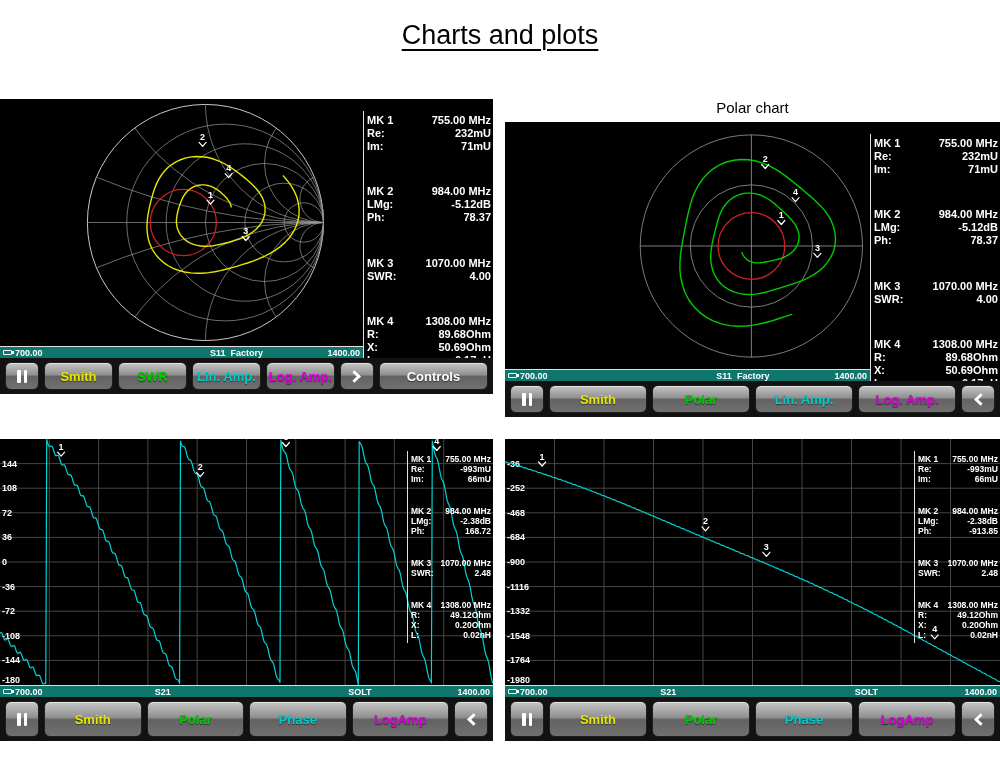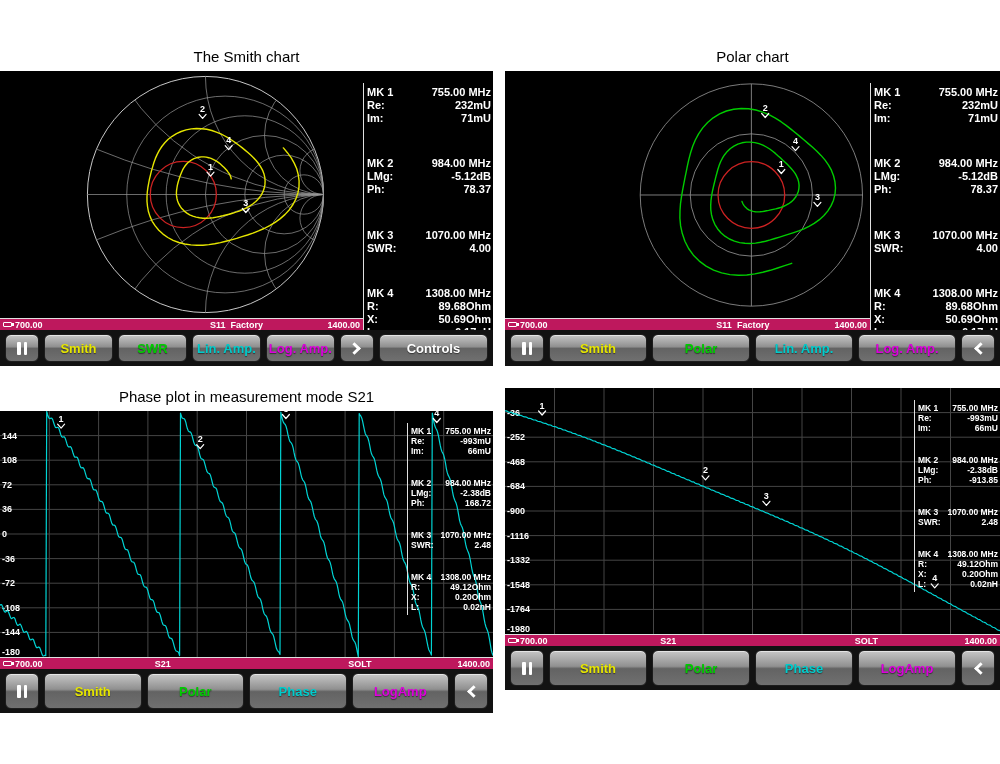--- a/index.html
+++ b/index.html
@@ -7,21 +7,21 @@
 .title{font-size:27px;font-weight:400;text-align:center;margin-top:20px;text-decoration:underline;text-decoration-thickness:2px;text-underline-offset:5px;color:#000}
 .grid{display:grid;grid-template-columns:493px 495px;column-gap:12px;row-gap:22px;margin-top:48px}
 .fig{display:flex;flex-direction:column}
 .caption{font-size:15px;color:#000;text-align:center;margin-bottom:6px;white-space:nowrap}
 .panel{position:relative;background:#000;overflow:hidden}
 .chart-svg{position:absolute;left:0;top:0;display:block}
 .info{position:absolute;right:0;top:12px;display:flex;flex-direction:column;justify-content:space-between;padding:3px 2px 3px 3px;color:#fff;font-weight:bold;border-left:1px solid #e0e0e0}
 .info-side{background:#000}
 .info-overlay{background:transparent}
 .mk-row{display:flex;justify-content:space-between;gap:3px;white-space:nowrap}
-.status{position:absolute;left:0;height:12px;background:#be185d;border-top:1px solid #e0e0e0;color:#fff;font-size:9px;font-weight:bold}
+.status{position:absolute;left:0;height:12px;background:#0f766e;border-top:1px solid #e0e0e0;color:#fff;font-size:9px;font-weight:bold}
 .st-txt{height:100%;display:flex;align-items:center}
 .st-left{position:absolute;left:3px;top:0;height:100%;display:flex;align-items:center;gap:3px}
 .st-ch,.st-cal{position:absolute;top:0;transform:translateX(-50%)}
 .st-stop{position:absolute;right:3px;top:0}
 .batt{width:9px;height:5px;border:1px solid #fff;border-radius:1px;position:relative;flex:0 0 auto}
 .batt::after{content:"";position:absolute;right:-3px;top:0;width:2px;height:3px;background:#fff}
 .btnbar{position:absolute;left:0;bottom:0;width:100%;display:flex;gap:5px;padding:4px 5px;background:#121212;align-items:stretch}
 .btn{border-radius:6px;background:linear-gradient(180deg,#c6c6c6,#909090 45%,#636363 52%,#707070);border:1px solid #1d1d1d;box-shadow:inset 0 1px 0 rgba(255,255,255,.55);display:flex;align-items:center;justify-content:center;font-size:13px;font-weight:bold;text-shadow:0 1px 1px rgba(0,0,0,.5);cursor:pointer;white-space:nowrap;overflow:hidden}
 .btn.text{flex:1 1 0;min-width:0}
 .btn.wide{flex:1.6 1 0}
@@ -29,23 +29,23 @@
 .pausebars{display:flex;gap:3px}
 .pb{width:3.5px;height:13px;background:#fff;border-radius:1px}
 .chev{width:9px;height:9px;border-top:3px solid #fff;border-right:3px solid #fff}
 .chev.right{transform:rotate(45deg);margin-left:-4px}
 .chev.left{transform:rotate(-135deg);margin-right:-4px}
 </style>
 </head>
 <body>
 
 <div class="page">
+  <h1 class="title">Charts and plots</h1>
   <div class="grid">
     <div class="fig">
-      <div class="caption">The Smith chart</div>
       <div class="panel" style="width: 493px; height: 295px;">
           <svg width="363" height="247" class="chart-svg">
             <defs>
               <clipPath id="clip0">
                 <circle cx="205.45799999999997" cy="123.5" r="118.06599999999999"></circle>
               </clipPath>
             </defs>
             <g stroke="#9a9a9a" fill="none" stroke-width="0.7">
               <circle cx="205.45799999999997" cy="123.5" r="118.06599999999999" stroke="#c8c8c8" stroke-width="1"></circle>
               <line x1="87.39199999999998" y1="123.5" x2="323.52399999999994" y2="123.5"></line>
@@ -262,21 +262,20 @@
             <div class="btn text" style="color: rgb(0, 204, 0);">Polar</div>
             <div class="btn text" style="color: rgb(0, 204, 204);">Lin. Amp.</div>
             <div class="btn text" style="color: rgb(221, 0, 221);">Log. Amp.</div>
             <div class="btn sq">
               <div class="chev left"></div>
             </div>
           </div>
         </div>
     </div>
     <div class="fig">
-      <div class="caption">Phase plot in measurement mode S21</div>
       <div class="panel" style="width: 493px; height: 302px;">
           <svg width="493" height="246" class="chart-svg">
             <g stroke="#454545" stroke-width="1">
               <line x1="49.3" y1="0" x2="49.3" y2="246"></line>
               <line x1="98.6" y1="0" x2="98.6" y2="246"></line>
               <line x1="147.9" y1="0" x2="147.9" y2="246"></line>
               <line x1="197.2" y1="0" x2="197.2" y2="246"></line>
               <line x1="246.5" y1="0" x2="246.5" y2="246"></line>
               <line x1="295.8" y1="0" x2="295.8" y2="246"></line>
               <line x1="345.1" y1="0" x2="345.1" y2="246"></line>

